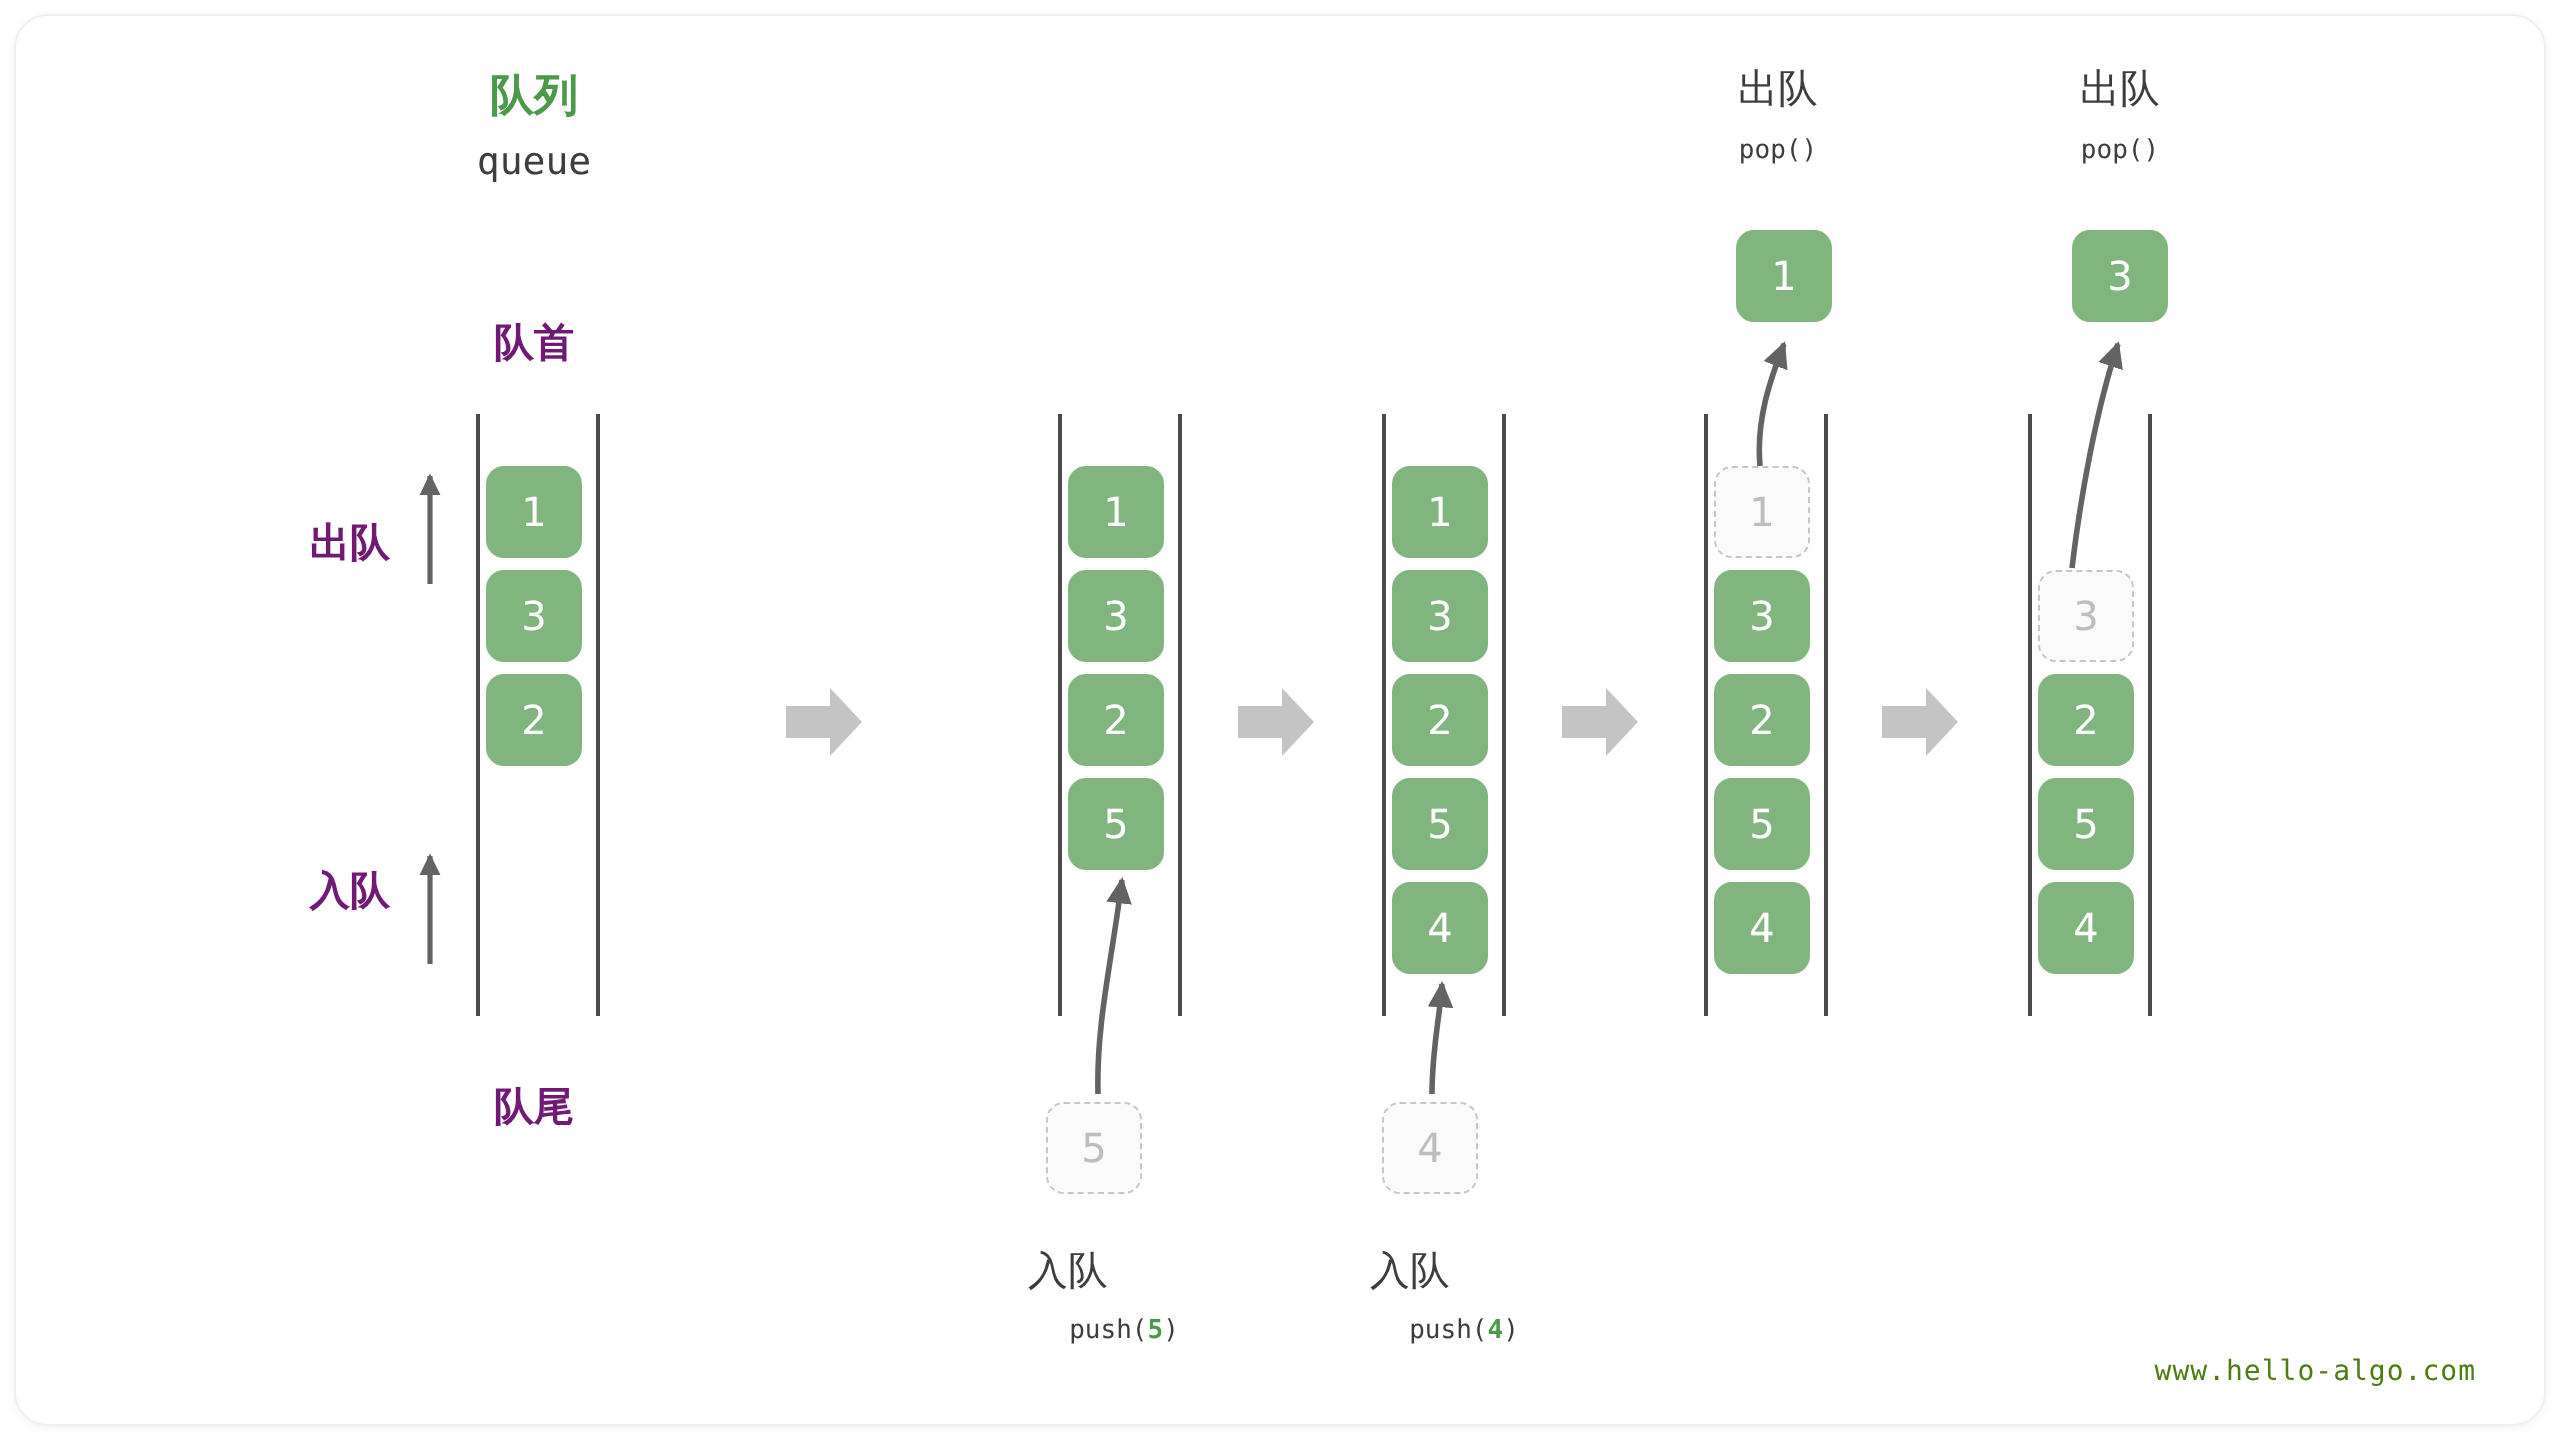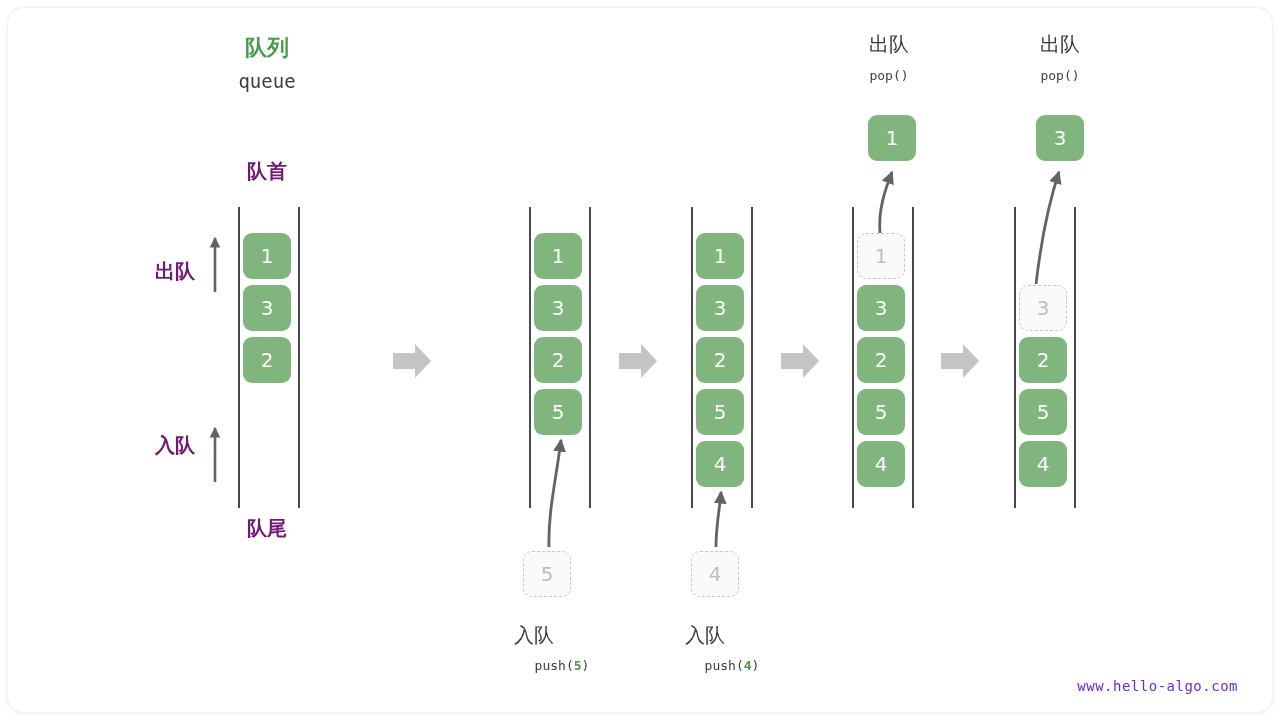--- a/index.html
+++ b/index.html
@@ -85,21 +85,21 @@
     text-align: center;
   }
   .mono-op .hl { color: #4a9a4a; font-weight: bold; }
 
   .watermark {
     position: absolute;
     right: 42px;
     bottom: 26px;
     font-family: "DejaVu Sans Mono", "Liberation Mono", monospace;
     font-size: 14px;
-    color: #6d28d9;
+    color: #4d7c0f;
     letter-spacing: 0.5px;
     white-space: nowrap;
   }
 
   
   .rail {
     position: absolute;
     width: 1.6px;
     background: #4a4a4a;
   }
@@ -141,21 +141,21 @@
 </head>
 <body>
 
 <div id="canvas">
   <div class="card"></div>
 
   <div class="cjk-title" style="left:267px; top:33px;">队列</div>
   <div class="mono-sub" style="left:267px; top:70px;">queue</div>
 
   <div class="cjk-label" style="left:267px; top:158px;">队首</div>
-  <div class="cjk-label" style="left:267px; top:515px;">队尾</div>
+  <div class="cjk-label" style="left:267px; top:540px;">队尾</div>
 
   <div class="cjk-label" style="left:175px; top:258px;">出队</div>
   <div class="cjk-label" style="left:175px; top:432px;">入队</div>
 
   <div class="cjk-op" style="left:889px; top:31px;">出队</div>
   <div class="mono-op" style="left:889px; top:68px;">pop()</div>
 
   <div class="cjk-op" style="left:1060px; top:31px;">出队</div>
   <div class="mono-op" style="left:1060px; top:68px;">pop()</div>
 

